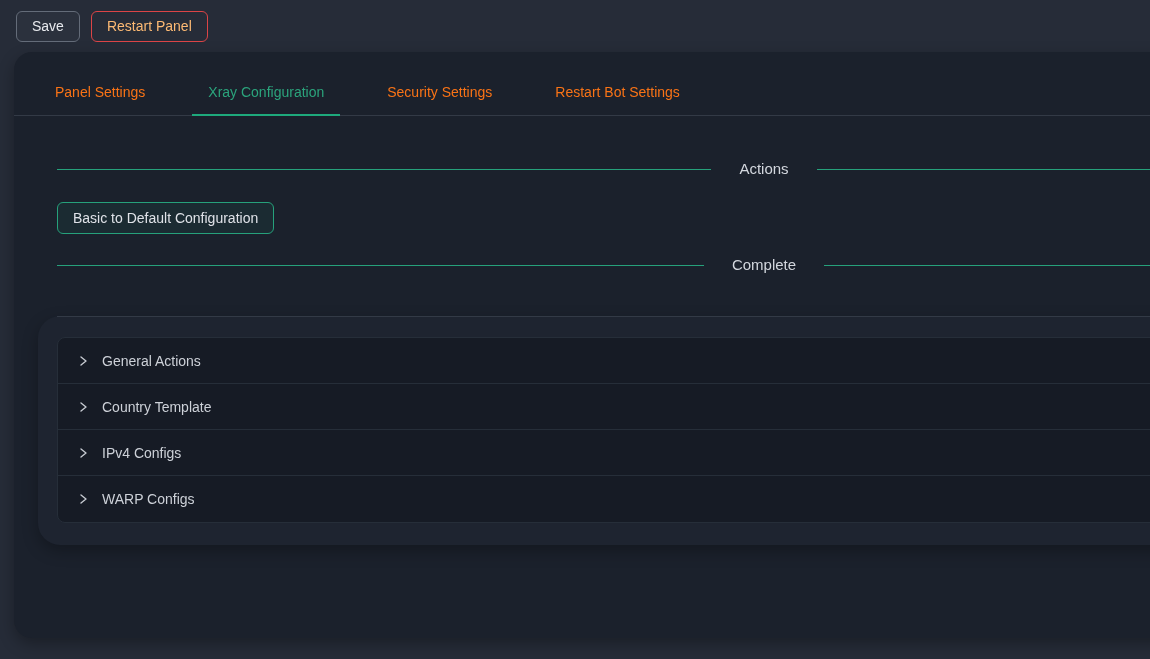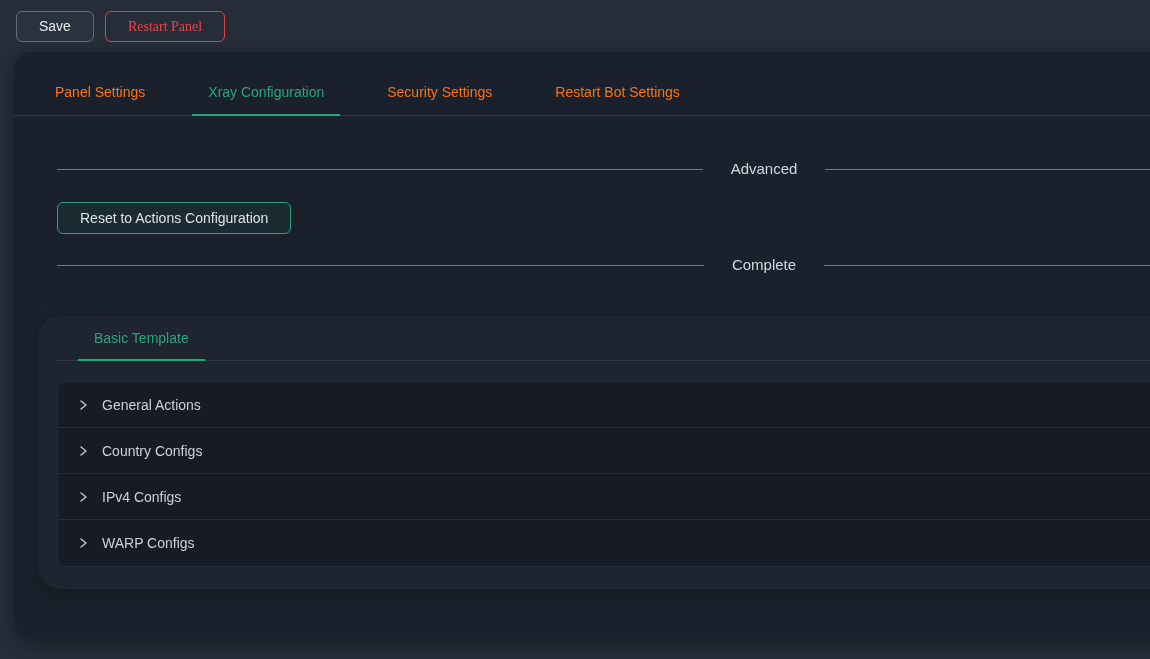--- a/index.html
+++ b/index.html
@@ -19,35 +19,34 @@
     height: 52px;
     display: flex;
     align-items: center;
     padding-left: 16px;
     gap: 11px;
   }
   .btn {
     font-family: "Liberation Sans", sans-serif;
     font-size: 14px;
     height: 31px;
-    padding: 0 22px;
+    padding: 0 15px;
     border-radius: 6px;
     cursor: pointer;
     line-height: 29px;
   }
   .btn-save {
     background: #2b313d;
     border: 1px solid #646c79;
     color: #e8eaee;
   }
   .btn-restart {
     background: transparent;
     border: 1px solid #dc4446;
-    color: #ef4444;
-    font-family: Liberation Serif, serif;
+    color: #fdba74;
   }
 
   
   .card {
     margin: 0 14px;
     height: 586px;
     background: #1b212c;
     border-radius: 18px;
     box-shadow: 0 6px 16px rgba(0,0,0,0.30);
     overflow: hidden;
@@ -166,56 +165,55 @@
         <div class="tab active">Xray Configuration</div>
         <div class="tab">Security Settings</div>
         <div class="tab">Restart Bot Settings</div>
       </div>
 
       <div class="card-body">
 
         <div class="section-inner">
           
           <div class="divider divider-actions">
-            <span class="divider-text">Advanced</span>
+            <span class="divider-text">Actions</span>
           </div>
 
           
-          <button class="btn btn-reset">Reset to Actions Configuration</button>
+          <button class="btn btn-reset">Basic to Default Configuration</button>
 
           
           <div class="divider divider-templates">
             <span class="divider-text">Complete</span>
           </div>
         </div>
 
         <div class="inner-card">
 
           <div class="tabs-nav inner-tabs">
-            <div class="tab active">Basic Template</div>
           </div>
 
           <div class="accordion">
 
             <div class="acc-row">
               <span class="chev">
                 <svg width="12" height="12" viewBox="0 0 12 12" fill="none">
                   <polyline points="4,2 9,6 4,10" stroke="#c6cad1" stroke-width="1.4" fill="none" stroke-linecap="round" stroke-linejoin="round"></polyline>
                 </svg>
               </span>
               <span>General Actions</span>
             </div>
 
             <div class="acc-row">
               <span class="chev">
                 <svg width="12" height="12" viewBox="0 0 12 12" fill="none">
                   <polyline points="4,2 9,6 4,10" stroke="#c6cad1" stroke-width="1.4" fill="none" stroke-linecap="round" stroke-linejoin="round"></polyline>
                 </svg>
               </span>
-              <span>Country Configs</span>
+              <span>Country Template</span>
             </div>
 
             <div class="acc-row">
               <span class="chev">
                 <svg width="12" height="12" viewBox="0 0 12 12" fill="none">
                   <polyline points="4,2 9,6 4,10" stroke="#c6cad1" stroke-width="1.4" fill="none" stroke-linecap="round" stroke-linejoin="round"></polyline>
                 </svg>
               </span>
               <span>IPv4 Configs</span>
             </div>

